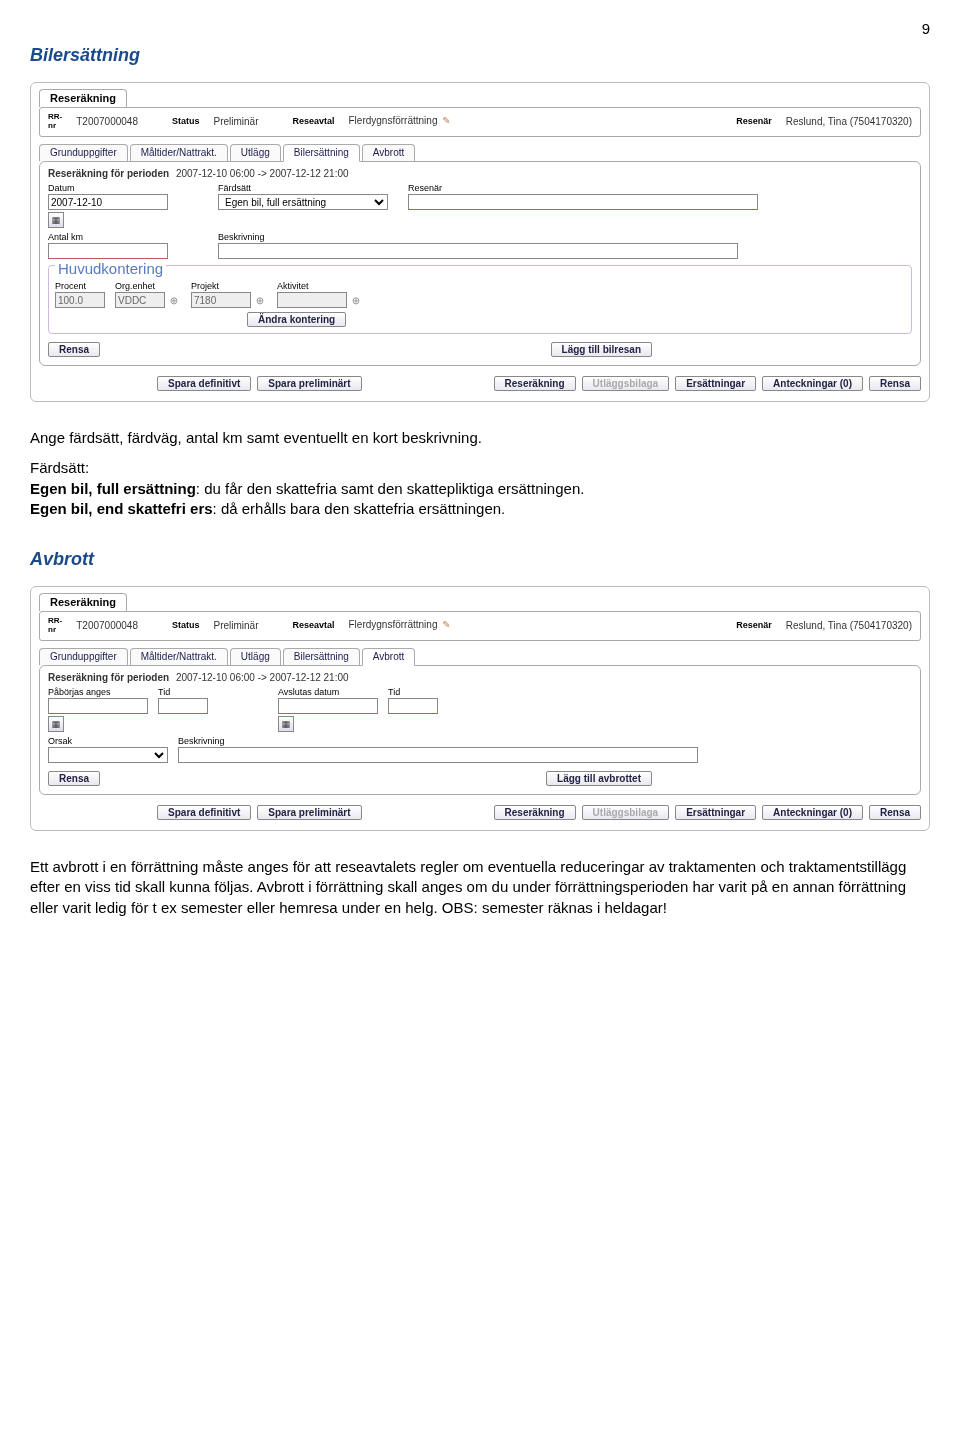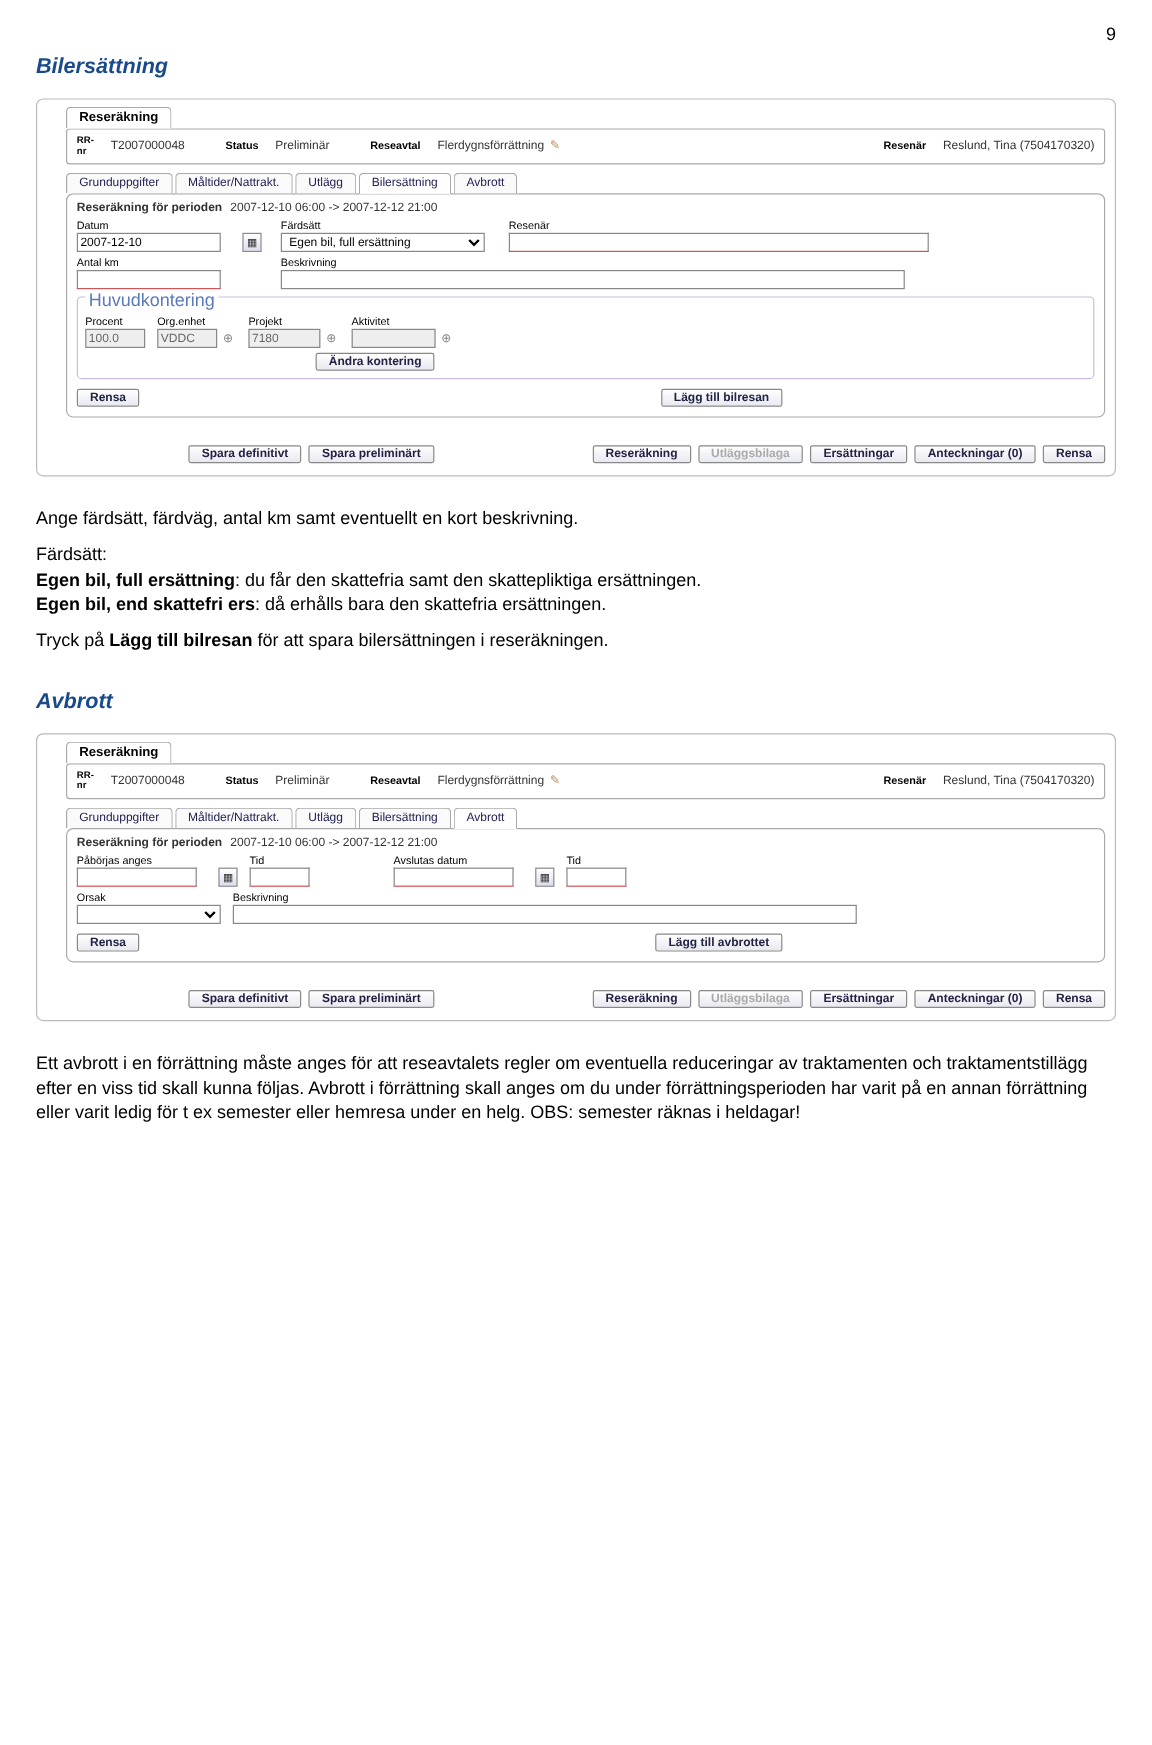--- a/index.html
+++ b/index.html
@@ -20,21 +20,21 @@
     font-family: Verdana, Arial, sans-serif;
     font-weight: bold;
     font-style: italic;
     color: #1a4a8a;
     font-size: 18px;
     margin: 6px 0 16px 0;
   }
   .app-frame {
     border: 1px solid #bbb;
     border-radius: 6px;
-    padding: 6px 8px 10px 24px;
+    padding: 6px 8px 10px 8px;
     background: #fff;
     font-family: Verdana, Arial, sans-serif;
     font-size: 10px;
     color: #333;
     margin-bottom: 26px;
   }
   .tab-row {
     display: flex;
     align-items: flex-end;
     margin-bottom: 0;
@@ -75,37 +75,37 @@
     gap: 14px;
   }
   .hdr-label { font-weight: bold; font-size: 9px; color: #000; }
   .hdr-label.small { font-size: 8px; line-height: 9px; }
   .hdr-val { font-size: 10px; color: #333; margin-right: 20px; }
   .content-box {
     border: 1px solid #aaa;
     border-radius: 6px;
     padding: 6px 8px 8px 8px;
     background: #fff;
-    margin-bottom: 23px;
+    margin-bottom: 10px;
   }
   .period-label { font-weight: bold; font-size: 10px; }
   .period-val { font-size: 10px; color: #333; margin-left: 4px; }
   .form-row { display: flex; gap: 10px; margin-top: 4px; }
   .field { display: flex; flex-direction: column; }
   .field-label { font-weight: normal; font-size: 9px; color: #000; margin-bottom: 1px; }
   input.text-input, select.select-input {
     border: 1px solid #888;
     font-size: 10px;
     padding: 1px 2px;
     background: #fff;
     height: 16px;
     box-sizing: border-box;
   }
   input.text-input.disabled { background: #eee; color: #666; }
-  .date-wrap { display: flex; gap: 18px; }
+  .date-wrap { display: flex; gap: 2px; flex-direction: column; }
   .cal-icon {
     display: inline-flex;
     width: 14px; height: 14px;
     border: 1px solid #888;
     background: linear-gradient(#fff,#dde);
     font-size: 9px;
     align-items: center; justify-content: center;
     cursor: pointer;
   }
   .edit-icon {
@@ -278,23 +278,20 @@
   </div>
 </div>
 
 <div class="doc-text">
   <p>Ange färdsätt, färdväg, antal km samt eventuellt en kort beskrivning.</p>
   <p>
     <span>Färdsätt:</span><br>
     <b>Egen bil, full ersättning</b><span>: du får den skattefria samt den skattepliktiga ersättningen.</span><br>
     <b>Egen bil, end skattefri ers</b><span>: då erhålls bara den skattefria ersättningen.</span>
   </p>
-  <p>
-    <span>Tryck på </span><b>Lägg till bilresan</b><span> för att spara bilersättningen i reseräkningen.</span>
-  </p>
 </div>
 
 <h2 class="section-title" style="margin-top:30px">Avbrott</h2>
 
 <div class="app-frame">
   <div class="tab-row">
     <div class="maintab">Reseräkning</div>
   </div>
   <div class="header-box">
     <div class="header-row">

